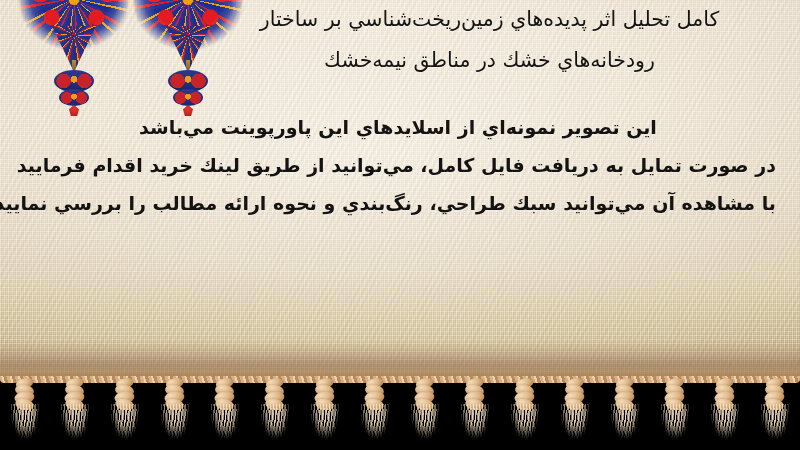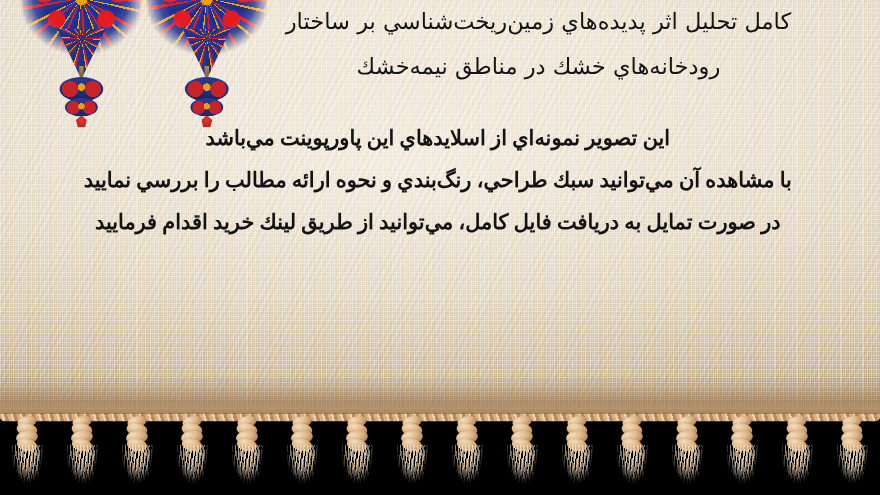--- a/index.html
+++ b/index.html
@@ -271,21 +271,20 @@
     position: absolute;
     right: 24px;
     top: 108px;
     width: 756px;
     text-align: center;
     color: #141312;
     font-size: 19px;
     line-height: 38px;
     font-weight: 600;
     text-shadow: 0 1px 0 rgba(255,255,255,.28);
-    font-family: Liberation Serif, serif;
   }
   .body p { display: block; white-space: nowrap; }
 </style>
 </head>
 <body>
 
 <div id="slide">
 
   <div class="paper">
     <div class="weave-v"></div>
@@ -314,22 +313,22 @@
 
   <div class="text-layer">
 
     <div class="title">
       <span class="t1">كامل تحليل اثر پديده‌هاي زمين‌ريخت‌شناسي بر ساختار</span>
       <span class="t2">رودخانه‌هاي خشك در مناطق نيمه‌خشك</span>
     </div>
 
     <div class="body">
       <p>اين تصوير نمونه‌اي از اسلايدهاي اين پاورپوينت مي‌باشد</p>
+      <p>در صورت تمايل به دريافت فايل كامل، مي‌توانيد از طريق لينك خريد اقدام فرماييد</p>
       <p>با مشاهده آن مي‌توانيد سبك طراحي، رنگ‌بندي و نحوه ارائه مطالب را بررسي نماييد</p>
-      <p>در صورت تمايل به دريافت فايل كامل، مي‌توانيد از طريق لينك خريد اقدام فرماييد</p>
     </div>
 
   </div>
 
   <div class="black-band">
     <div class="cord"></div>
     <div class="fringe" id="fringe">
         <div class="tassel" style="left: 3px;">
           <div class="knot">
             <i></i>

